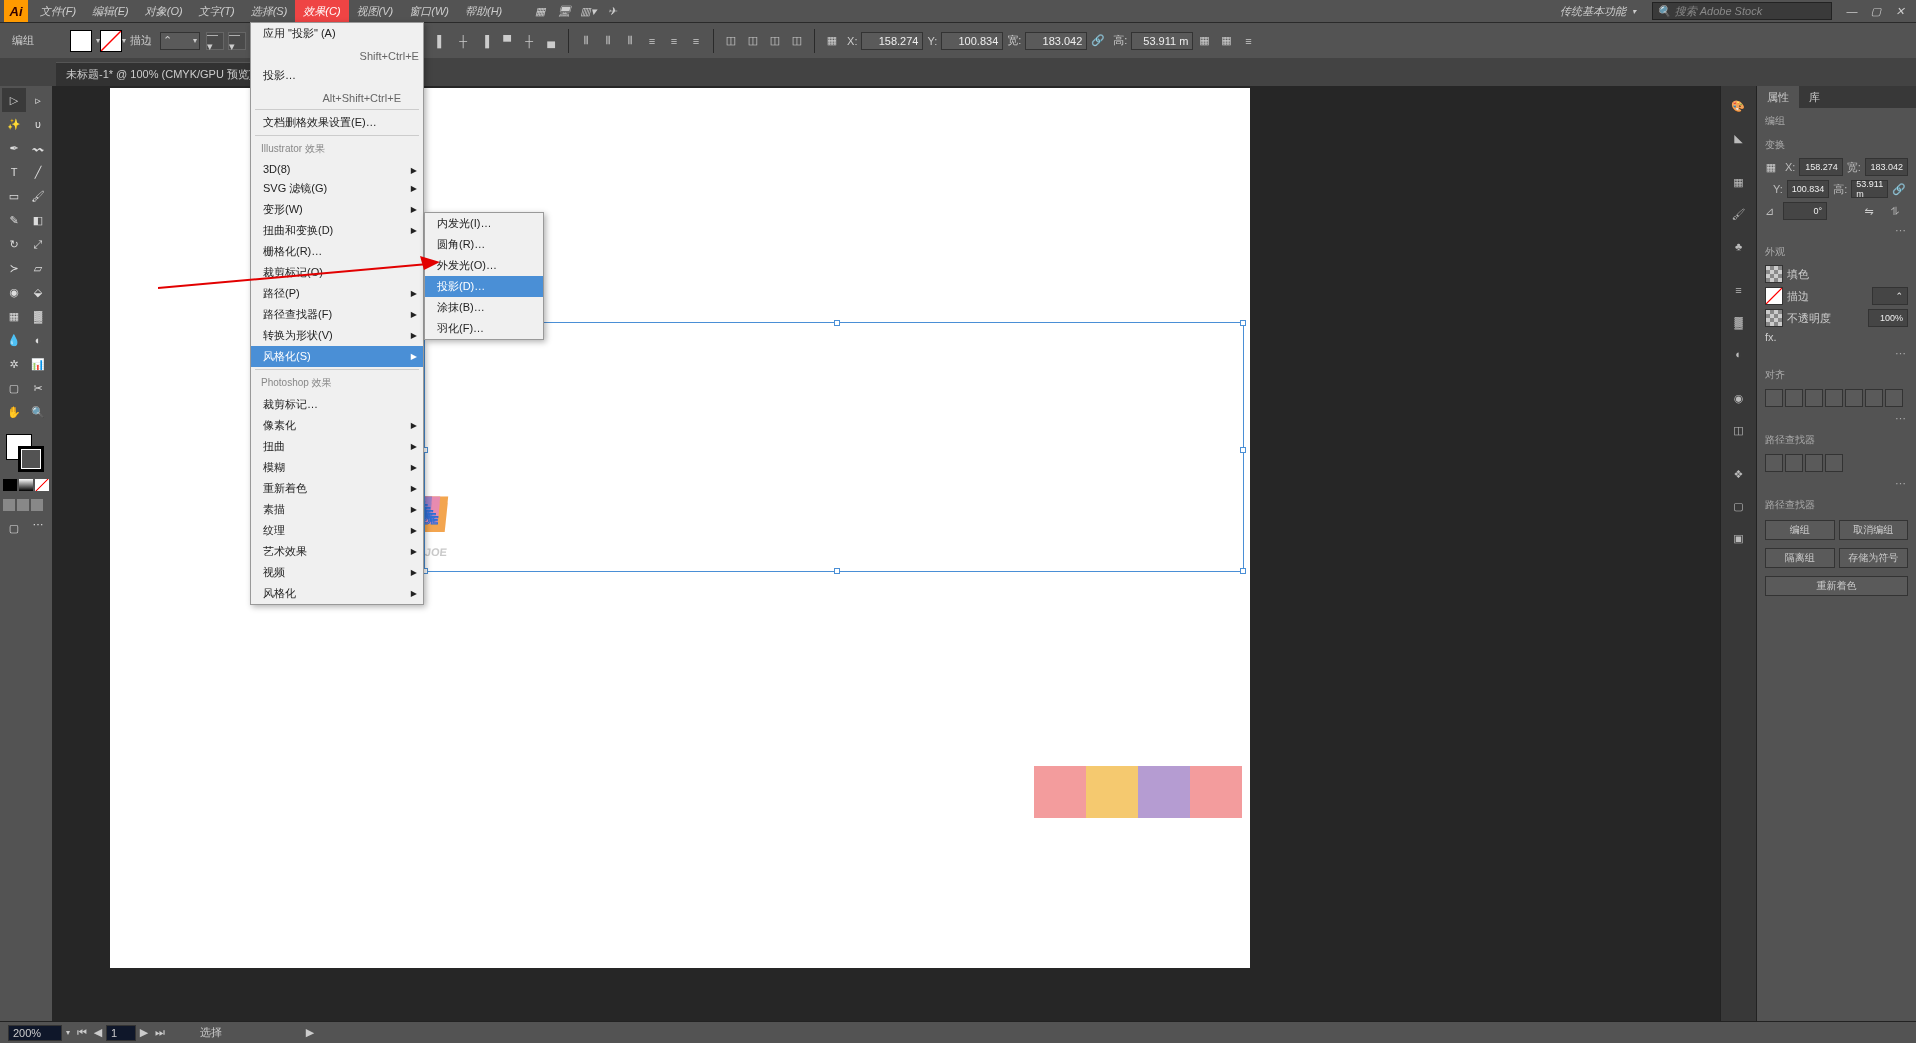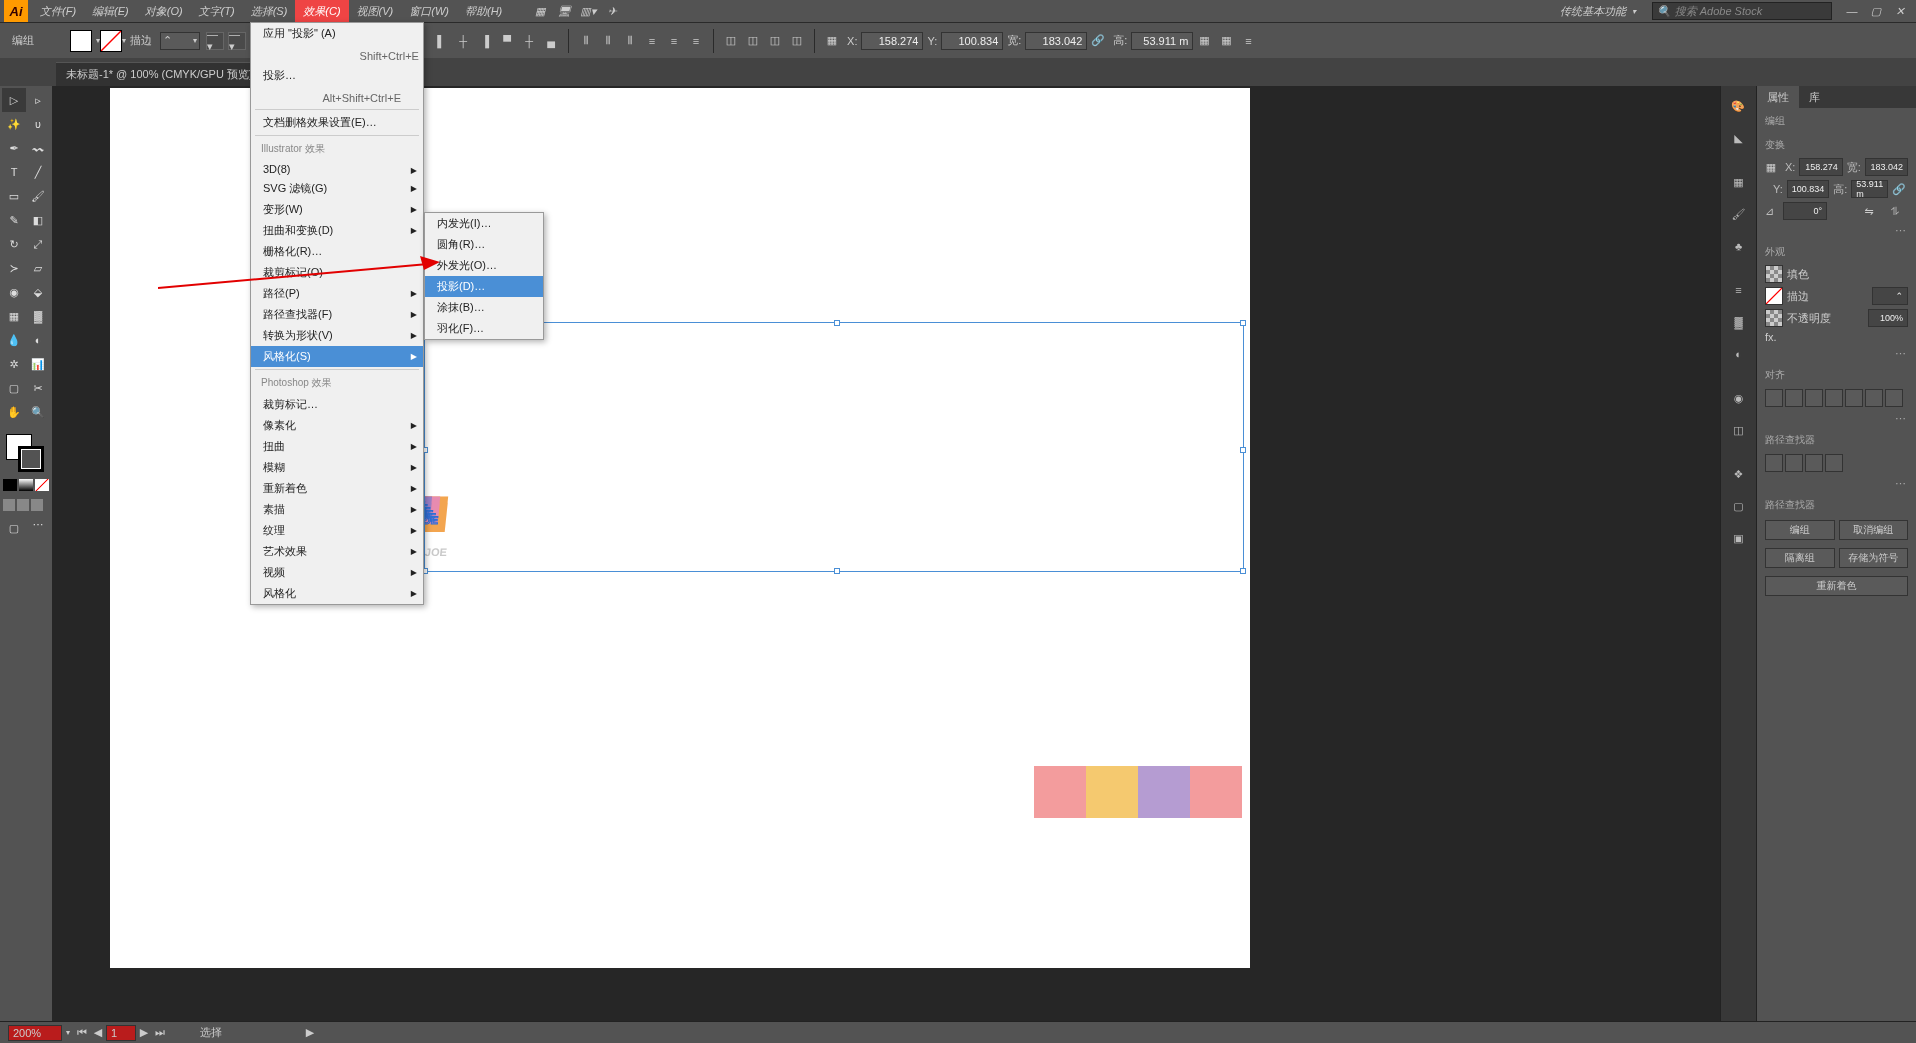--- a/index.html
+++ b/index.html
@@ -84,21 +84,21 @@
 .properties-panel .btn { flex: 1; height: 20px; background: #5a5a5a; border: 1px solid #333; display: flex; align-items: center; justify-content: center; cursor: pointer; font-size: 10px; }
 .properties-panel .pal-icon { width: 18px; height: 18px; display: flex; align-items: center; justify-content: center; margin-right: 4px; }
 .properties-panel .align-row { display: flex; padding: 3px 8px; gap: 2px; }
 .properties-panel .align-row .ai { width: 18px; height: 18px; background: #5a5a5a; border: 1px solid #333; }
 .properties-panel .ellipsis { text-align: right; padding: 2px 10px; color: #aaa; cursor: pointer; }
 .properties-panel .checker { width: 18px; height: 18px; background: repeating-conic-gradient(#888 0 25%, #ccc 0 50%) 0 0/8px 8px; border: 1px solid #333; }
 .properties-panel .stroke-box { width: 18px; height: 18px; background: linear-gradient(135deg, #fff 45%, red 50%, #fff 55%); border: 1px solid #333; }
 
 
 .statusbar { height: 22px; background: #535353; display: flex; align-items: center; padding: 0 8px; border-top: 1px solid #222; }
-.statusbar .zoom-field { width: 54px; height: 16px; background: #b91c1c; border: 1px solid #333; padding: 0 4px; display: flex; align-items: center; }
+.statusbar .zoom-field { width: 54px; height: 16px; background: #0f172a; border: 1px solid #333; padding: 0 4px; display: flex; align-items: center; }
 .statusbar .nav-btn { width: 16px; text-align: center; cursor: pointer; }
 .statusbar .tool-name { margin-left: 32px; }
 </style>
 </head>
 <body>
 
 <div class="menubar">
   <div class="logo">Ai</div>
   <div class="menu-item">文件(F)</div>
   <div class="menu-item">编辑(E)</div>

